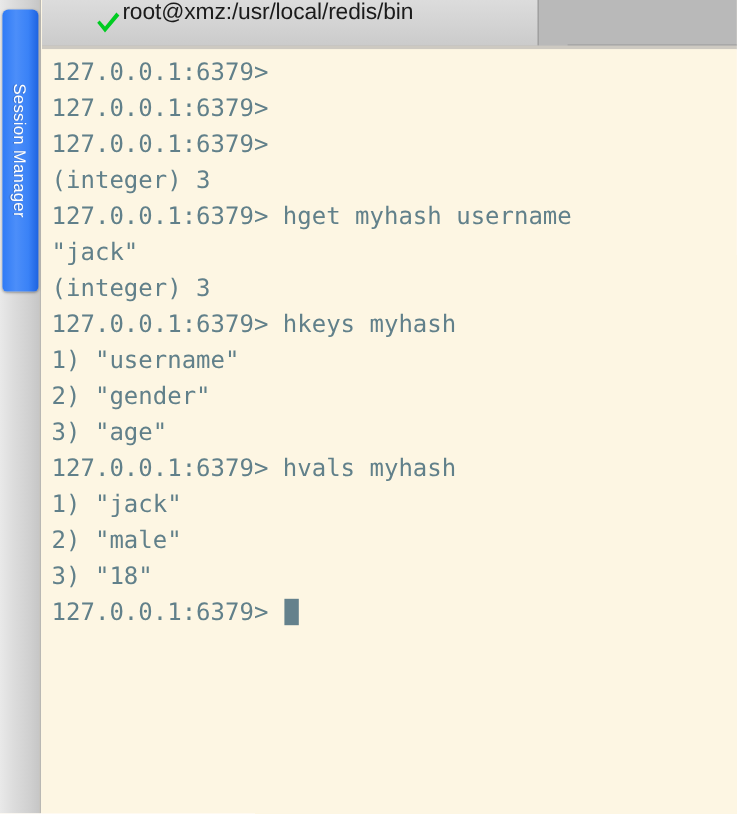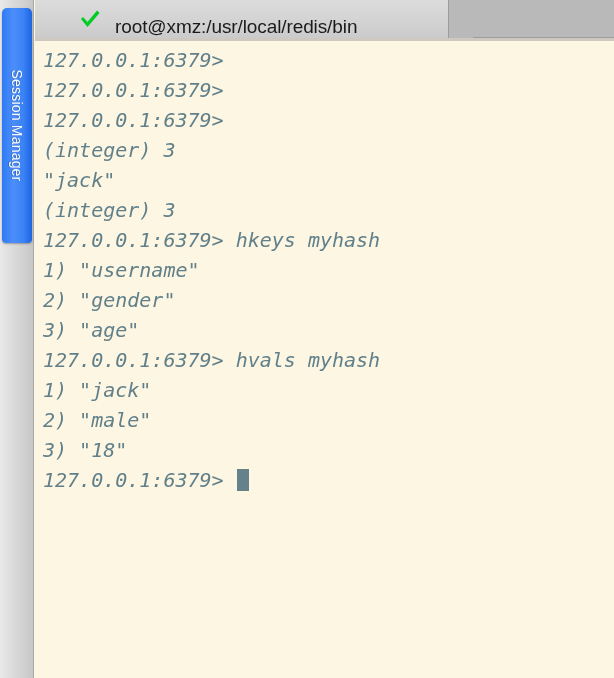--- a/index.html
+++ b/index.html
@@ -86,22 +86,22 @@
   .tab {
     position: absolute;
     left: 0px;
     top: 0;
     width: 414px;
     height: 38px;
     background: linear-gradient(to bottom, #dcdcdc 0%, #d3d3d3 55%, #cbcbcb 100%);
     border-right: 1px solid #9b9b9b;
     box-sizing: border-box;
     display: flex;
-    align-items: flex-end;
-    padding-left: 42px;
+    align-items: flex-start;
+    padding-left: 29px;
   }
   .tab-check {
     position: absolute;
     left: 44px;
     top: 9px;
     width: 22px;
     height: 20px;
     line-height: 20px;
   }
   .tab-check svg { display: block; }
@@ -135,21 +135,20 @@
     box-sizing: border-box;
   }
   .term-line {
     font-family: "DejaVu Sans Mono", monospace;
     font-size: 20px;
     line-height: 30px;
     height: 30px;
     color: #61808a;
     white-space: pre;
     letter-spacing: 0px;
-    font-style: italic;
   }
   .cursor-block {
     display: inline-block;
     width: 12px;
     height: 22px;
     background: #64818c;
     vertical-align: -4px;
     margin-left: 1px;
   }
 </style>
@@ -176,20 +175,21 @@
     <div class="tabbar-filler"></div>
     <div class="tabbar-underline"></div>
   </div>
 
   <div class="terminal">
     <div id="term-lines">
         <div class="term-line">127.0.0.1:6379&gt;</div>
         <div class="term-line">127.0.0.1:6379&gt;</div>
         <div class="term-line">127.0.0.1:6379&gt;</div>
         <div class="term-line">(integer) 3</div>
+        <div class="term-line">127.0.0.1:6379&gt; hget myhash username</div>
         <div class="term-line">"jack"</div>
         <div class="term-line">(integer) 3</div>
         <div class="term-line">127.0.0.1:6379&gt; hkeys myhash</div>
         <div class="term-line">1) "username"</div>
         <div class="term-line">2) "gender"</div>
         <div class="term-line">3) "age"</div>
         <div class="term-line">127.0.0.1:6379&gt; hvals myhash</div>
         <div class="term-line">1) "jack"</div>
         <div class="term-line">2) "male"</div>
         <div class="term-line">3) "18"</div>

